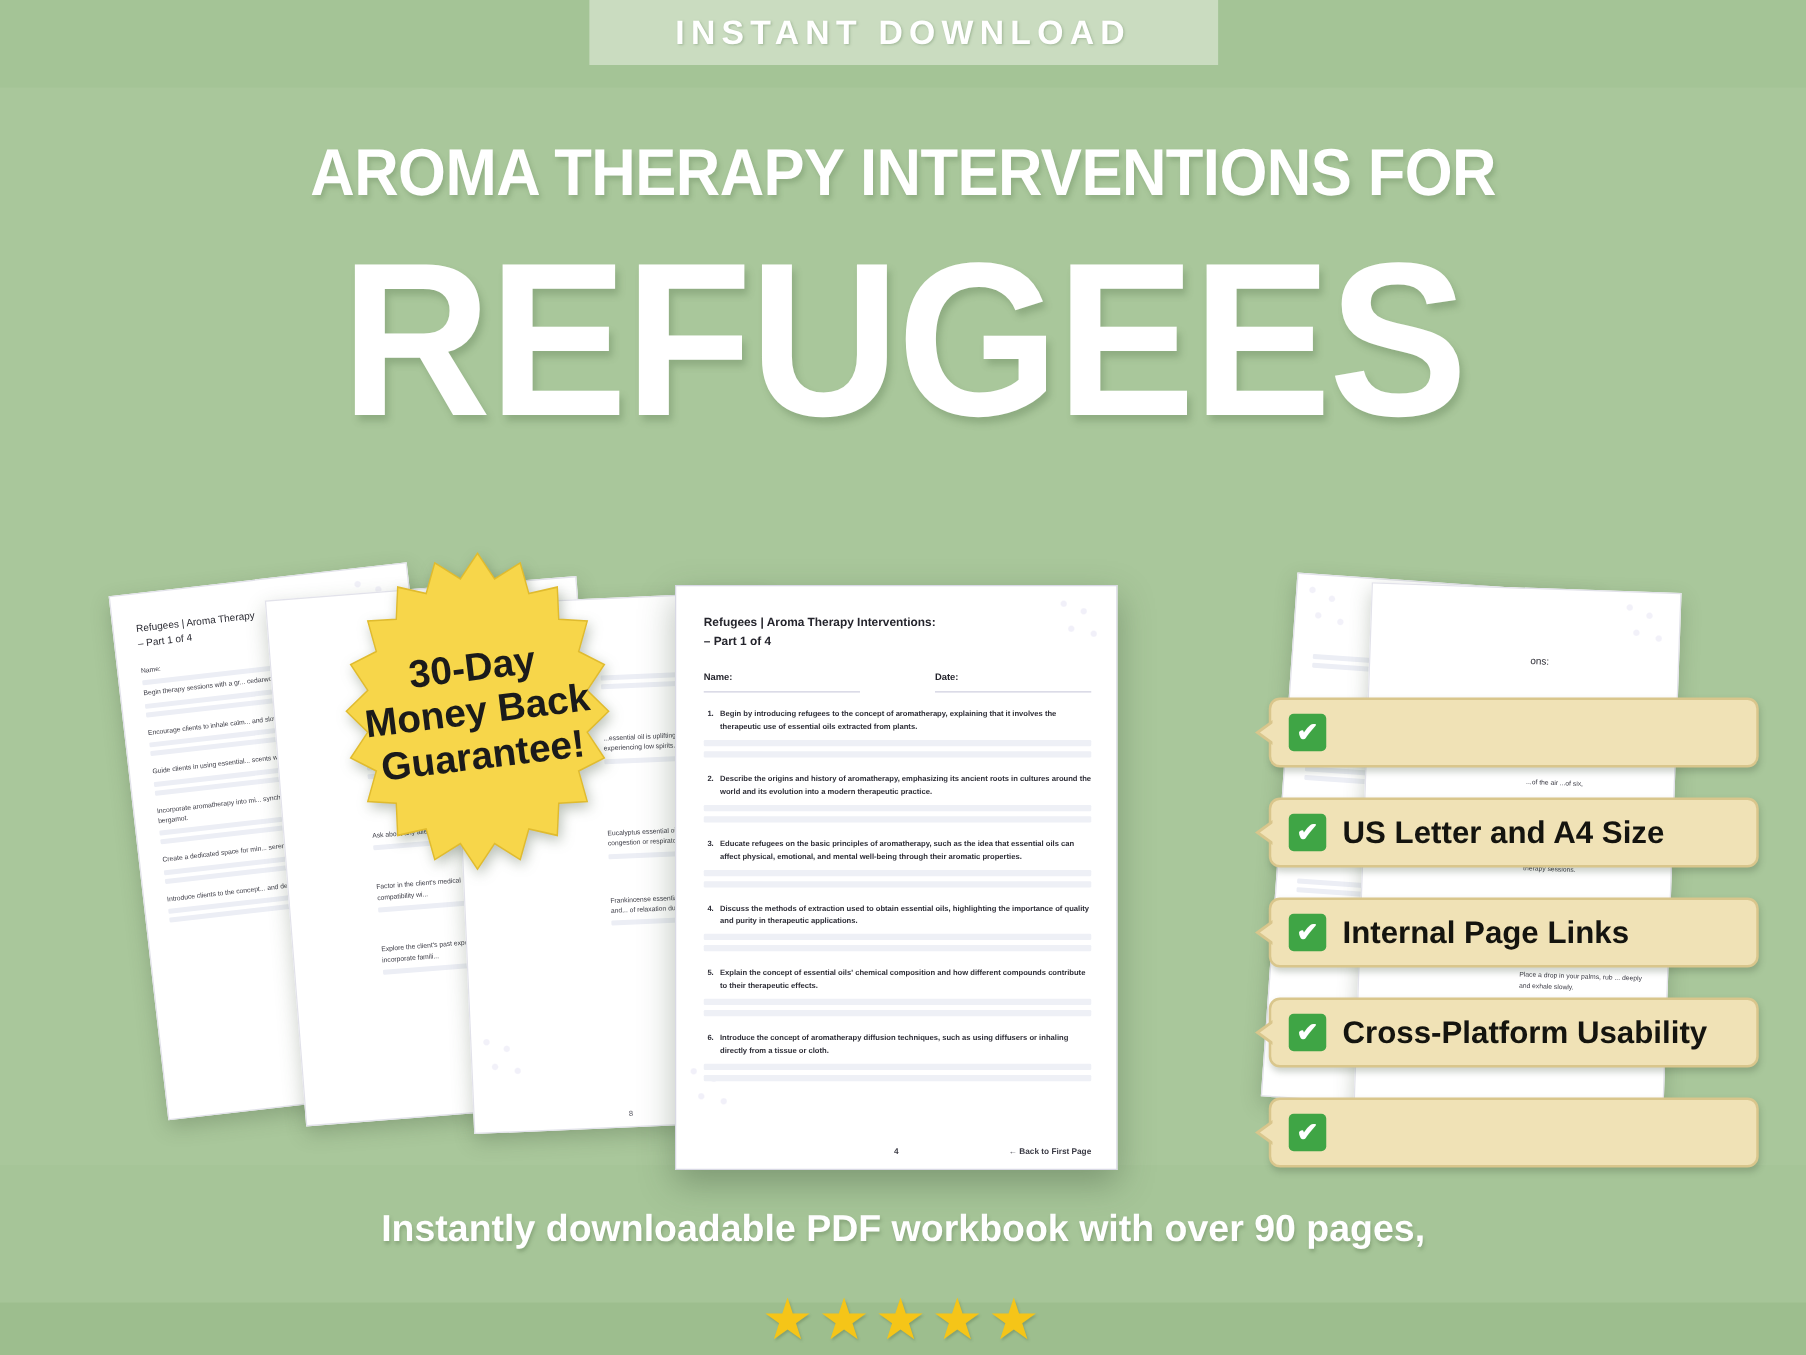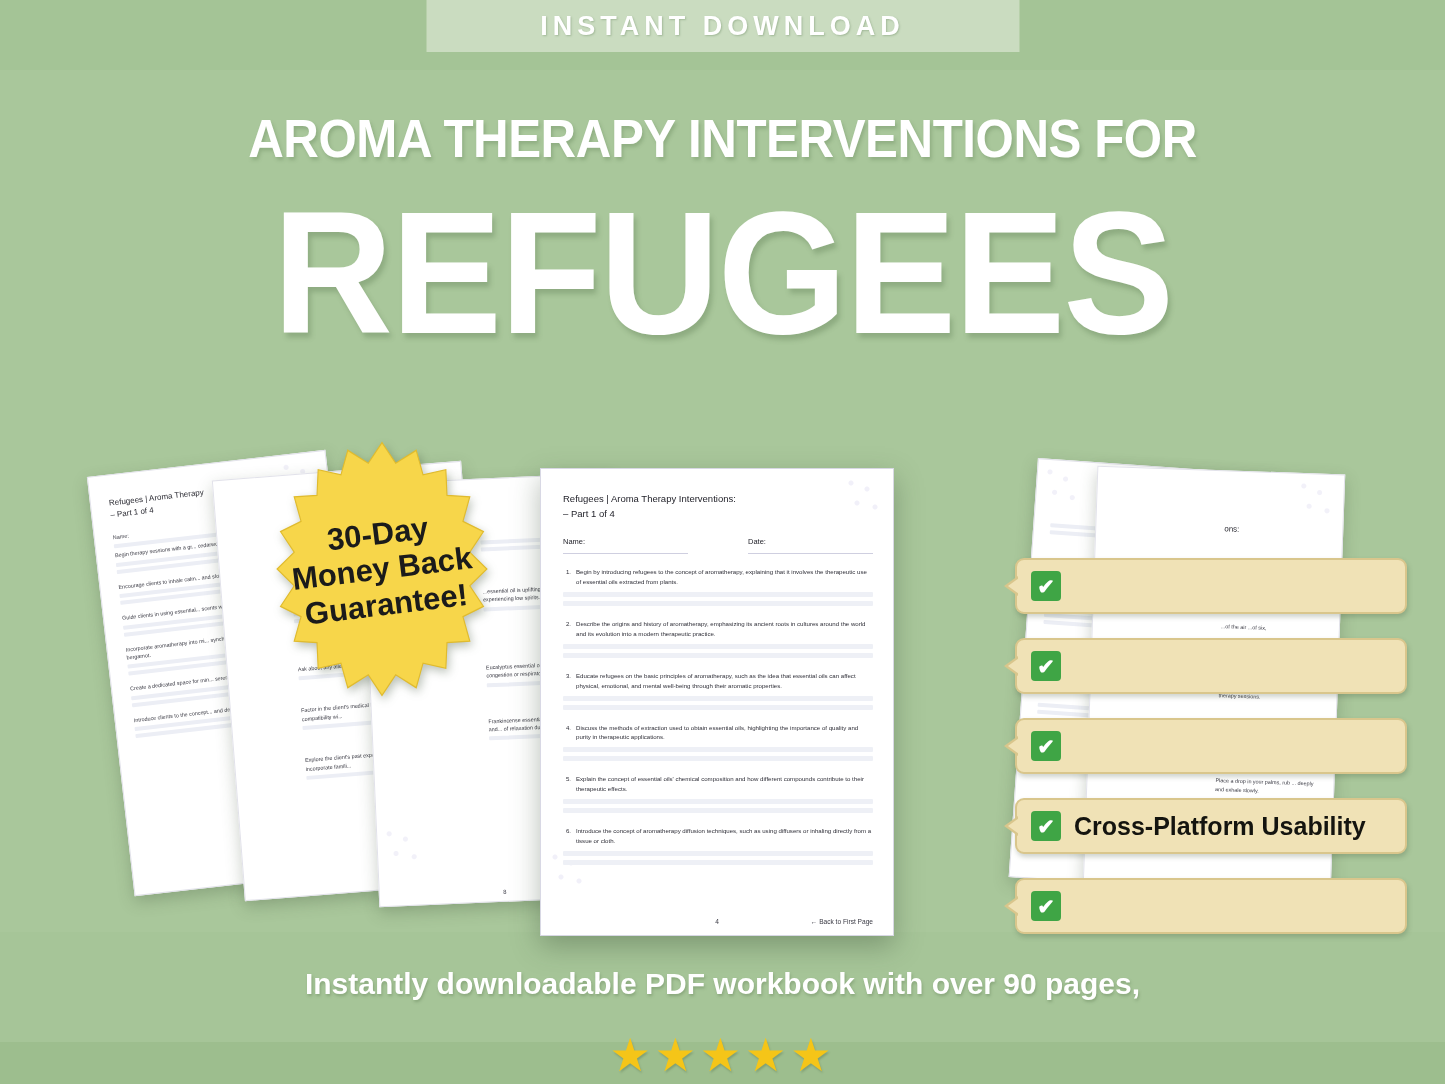--- a/index.html
+++ b/index.html
@@ -10,21 +10,21 @@
   }
   
   .bg-band{position:absolute;left:0;width:100%;}
   .band-top{top:0;height:70px;background:#a4c496;}
   .band-bottom{bottom:0;height:42px;background:#9dbe8e;}
   .band-mid{bottom:42px;height:110px;background:#a6c598;}
 
   
   .ribbon{
     position:absolute;top:0;left:50%;transform:translateX(-50%);
-    width:593px;height:52px;background:rgba(233,241,228,0.55);
+    width:503px;height:52px;background:rgba(233,241,228,0.55);
     display:flex;align-items:center;justify-content:center;
   }
   .ribbon span{
     color:#ffffff;font-size:27px;font-weight:bold;letter-spacing:5px;
     font-family:"Liberation Sans", sans-serif;
     text-shadow:1px 1px 2px rgba(90,120,80,.35);
   }
 
   
   .title-sm{
@@ -75,20 +75,21 @@
   #sheet-3{left:370px;top:478px;width:250px;height:422px;transform:rotate(-2.5deg);}
   #sheet-4{left:1023px;top:466px;width:240px;height:418px;transform:rotate(4deg);}
   #sheet-5{left:1090px;top:470px;width:246px;height:418px;transform:rotate(2deg);}
 
   
   #sheet-main{
     left:540px;top:468px;width:352px;height:466px;background:#fff;
     border:1px solid #d8d8e4;
     box-shadow:0 10px 26px rgba(50,70,45,.35);
     z-index:6;
+    font-weight:bold;
   }
   #sheet-main .inner{padding:22px 20px 0 22px;position:relative;height:100%;box-sizing:border-box;}
   #sheet-main .m-title{font-size:9.5px;color:#24242c;line-height:1.6;}
   #sheet-main .m-fields{display:flex;gap:60px;margin-top:16px;font-size:7.5px;color:#24242c;}
   #sheet-main .m-fields .f{flex:1;}
   #sheet-main .m-rule{height:1px;background:#cfcfe0;margin-top:7px;}
   #sheet-main .m-item{margin-top:13px;}
   #sheet-main .m-txt{font-size:6.1px;color:#2f2f38;line-height:1.62;display:flex;gap:5px;}
   #sheet-main .m-num{width:8px;flex:0 0 8px;text-align:right;}
   #sheet-main .m-lines{margin-top:5px;}
@@ -405,23 +406,25 @@
     <div>Guarantee!</div>
   </div>
 </div>
 
 <div class="features">
   <div class="feat w1">
     <div class="check">✔</div>
   </div>
   <div class="feat w2">
     <div class="check">✔</div>
+    <div class="feat-label">US Letter and A4 Size</div>
   </div>
   <div class="feat w3">
     <div class="check">✔</div>
+    <div class="feat-label">Internal Page Links</div>
   </div>
   <div class="feat w4">
     <div class="check">✔</div>
     <div class="feat-label">Cross-Platform Usability</div>
   </div>
   <div class="feat w5">
     <div class="check">✔</div>
   </div>
 </div>
 

